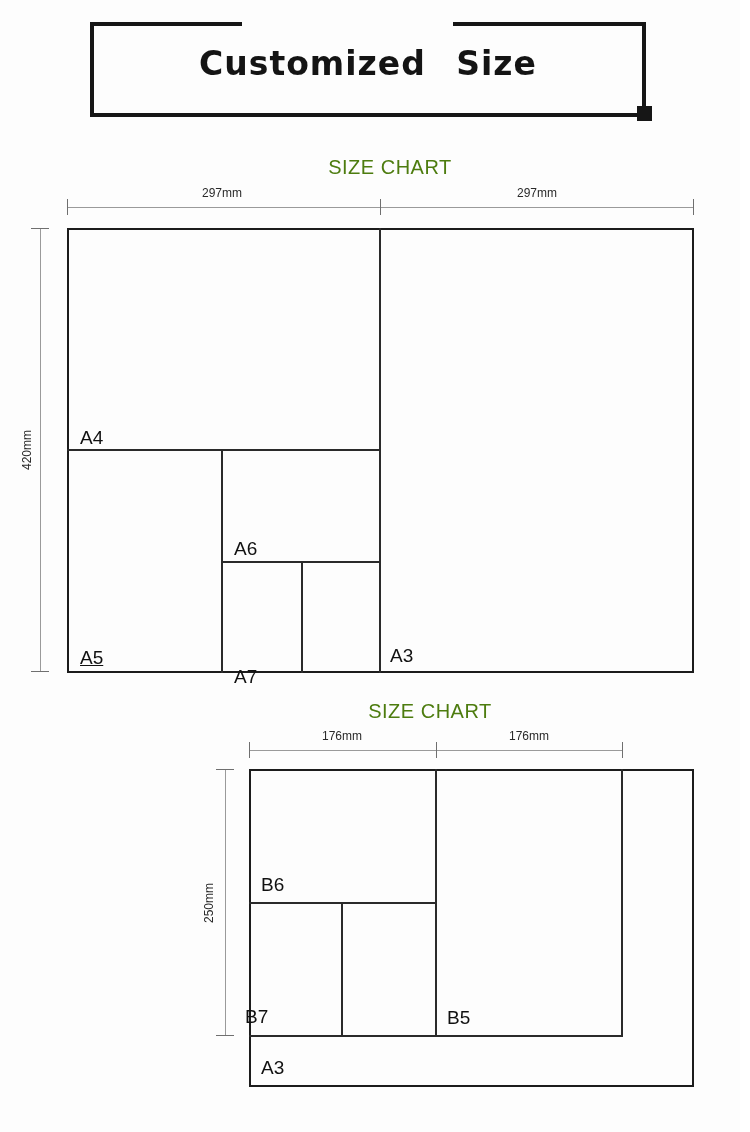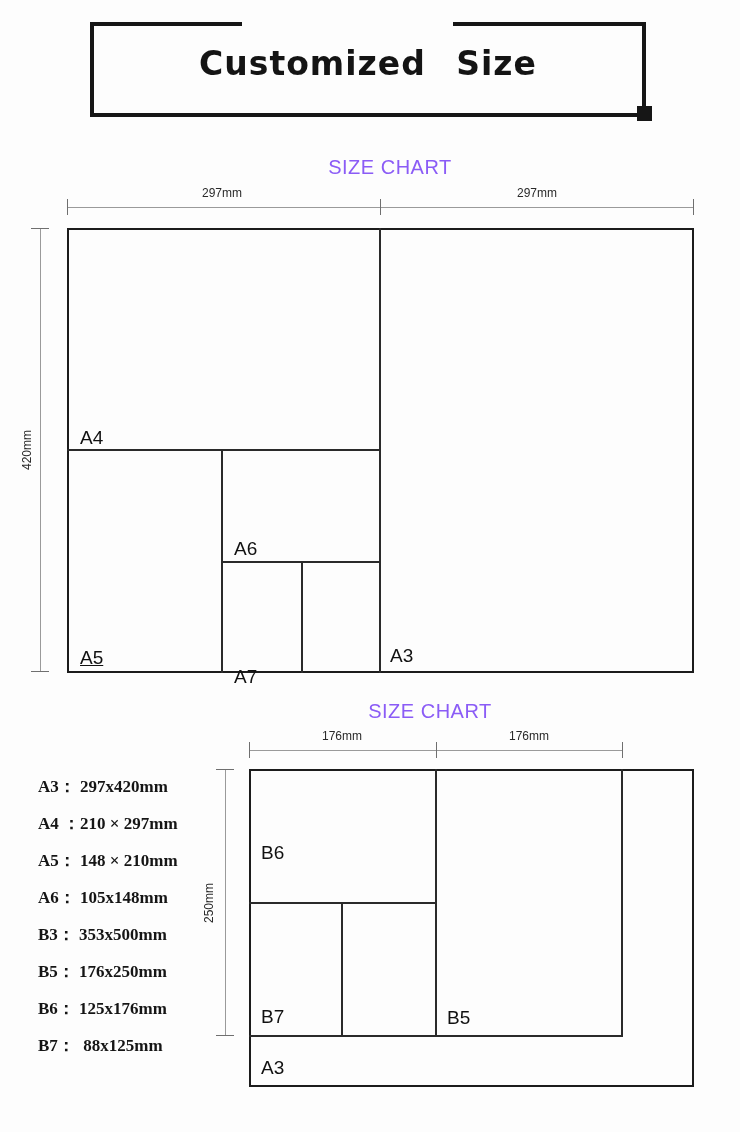--- a/index.html
+++ b/index.html
@@ -11,21 +11,21 @@
   .hdr-line{position:absolute;background:#161616;}
   .hdr-square{position:absolute;background:#161616;}
   .hdr-title{
     position:absolute;left:90px;top:44px;width:556px;text-align:center;
     font-family:"DejaVu Sans", sans-serif;font-size:33px;font-weight:600;
     letter-spacing:1px;word-spacing:18px;color:#141414;white-space:pre;
   }
   
   .chart-title{
     position:absolute;width:240px;text-align:center;
-    font-size:20px;letter-spacing:0.5px;color:#8b5cf6;
+    font-size:20px;letter-spacing:0.5px;color:#4d7c0f;
   }
   .dim-line-h{position:absolute;height:1px;background:#9a9a9a;}
   .dim-line-v{position:absolute;width:1px;background:#9a9a9a;}
   .dim-tick-v{position:absolute;width:1px;height:16px;background:#6f6f6f;}
   .dim-tick-h{position:absolute;width:18px;height:1px;background:#6f6f6f;}
   .dim-label{
     position:absolute;width:120px;text-align:center;font-size:12px;color:#2a2a2a;
   }
   .dim-label-v{
     position:absolute;width:60px;height:14px;text-align:center;font-size:12px;
@@ -96,29 +96,19 @@
   <div class="dim-tick-h" style="left:216px;top:1035px;"></div>
   <div class="dim-label-v" style="left:179px;top:896px;">250mm</div>
 
   <div class="rect-outer" style="left:249px;top:769px;width:445px;height:318px;"></div>
   <div class="in-line-v" style="left:435px;top:769px;height:268px;"></div>
   <div class="in-line-v" style="left:621px;top:769px;height:268px;"></div>
   <div class="in-line-h" style="left:249px;top:1035px;width:374px;"></div>
   <div class="in-line-h" style="left:249px;top:902px;width:188px;"></div>
   <div class="in-line-v" style="left:341px;top:902px;height:135px;"></div>
 
-  <div class="region-label" style="left:261px;top:842px;">B6</div>
-  <div class="region-label" style="left:261px;top:1006px;">B7</div>
+  <div class="region-label" style="left:261px;top:874px;">B6</div>
+  <div class="region-label" style="left:245px;top:1006px;">B7</div>
   <div class="region-label" style="left:447px;top:1007px;">B5</div>
   <div class="region-label" style="left:261px;top:1057px;">A3</div>
 
-  <div class="size-list">
-    <div class="size-row">A3： 297x420mm</div>
-    <div class="size-row">A4 ：210 × 297mm</div>
-    <div class="size-row">A5： 148 × 210mm</div>
-    <div class="size-row">A6： 105x148mm</div>
-    <div class="size-row">B3： 353x500mm</div>
-    <div class="size-row">B5： 176x250mm</div>
-    <div class="size-row">B6： 125x176mm</div>
-    <div class="size-row">B7：  88x125mm</div>
-  </div>
 
 </div>
 
 </body></html>

